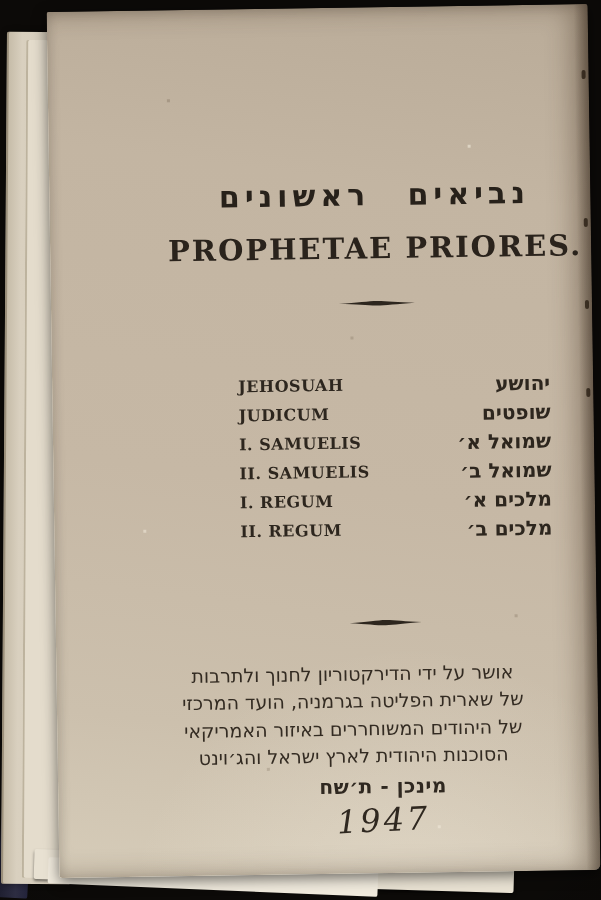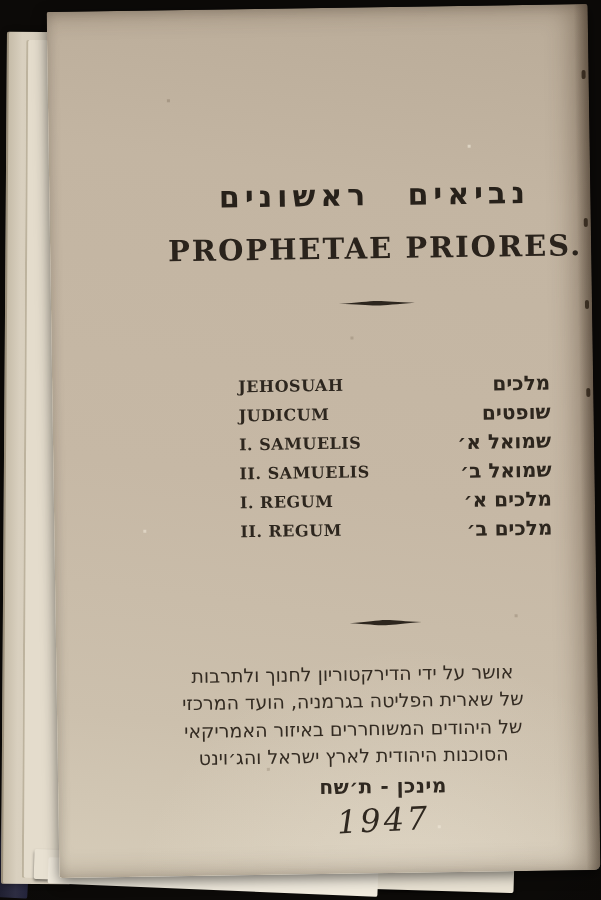--- a/index.html
+++ b/index.html
@@ -180,21 +180,21 @@
 
   <div class="abs centercol latin-title">PROPHETAE PRIORES.</div>
 
   <svg class="abs divider divider-1" width="76" height="6" viewBox="0 0 76 6">
     <path d="M0,3 C18,2.1 30,0.7 38,0.7 C46,0.7 58,2.1 76,3 C58,3.9 46,5.3 38,5.3 C30,5.3 18,3.9 0,3 Z" fill="#2d261e"></path>
   </svg>
 
   <div class="abs book-list">
     <div class="book-row">
       <span class="book-latin">JEHOSUAH</span>
-      <span class="book-hebrew">מלכים</span>
+      <span class="book-hebrew">יהושע</span>
     </div>
     <div class="book-row">
       <span class="book-latin">JUDICUM</span>
       <span class="book-hebrew">שופטים</span>
     </div>
     <div class="book-row">
       <span class="book-latin">I. SAMUELIS</span>
       <span class="book-hebrew">שמואל א׳</span>
     </div>
     <div class="book-row">

